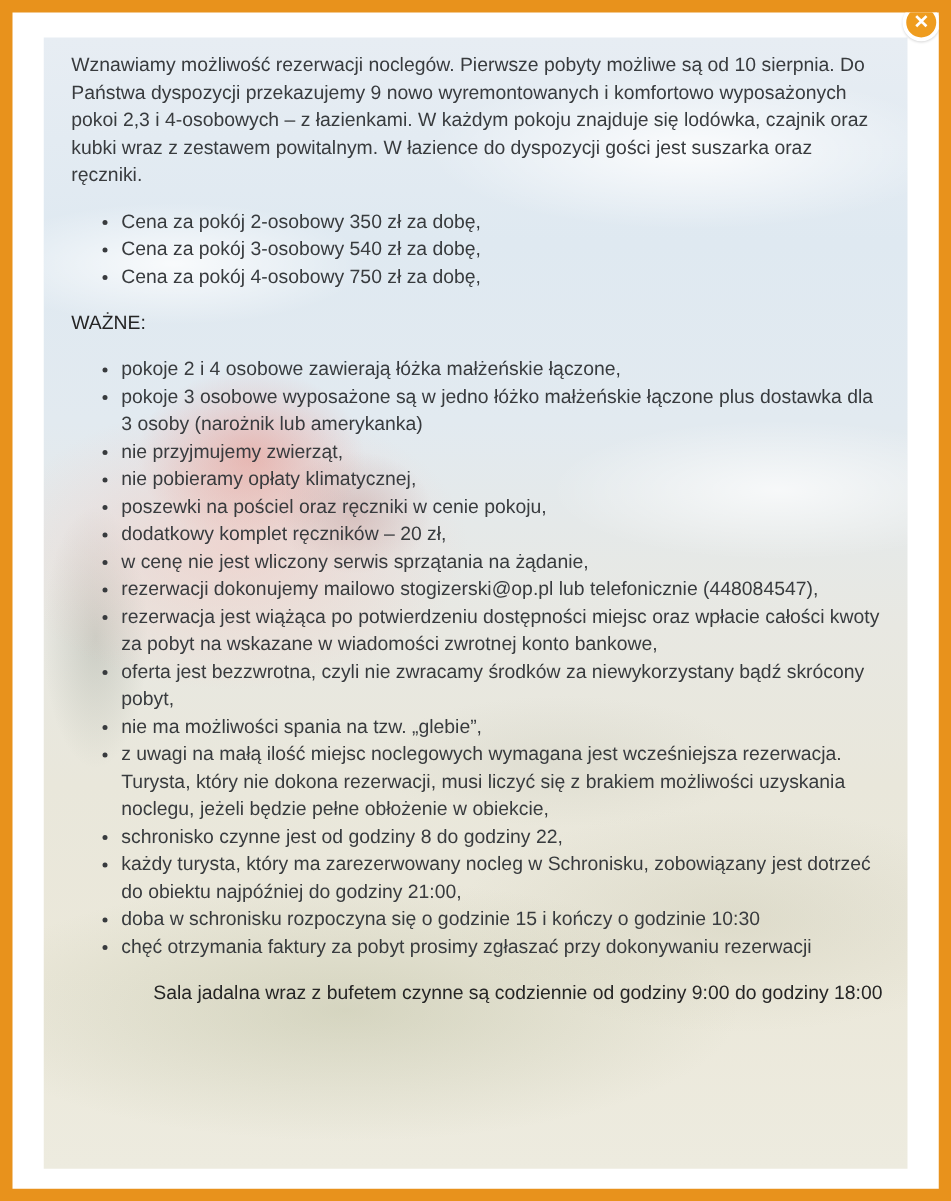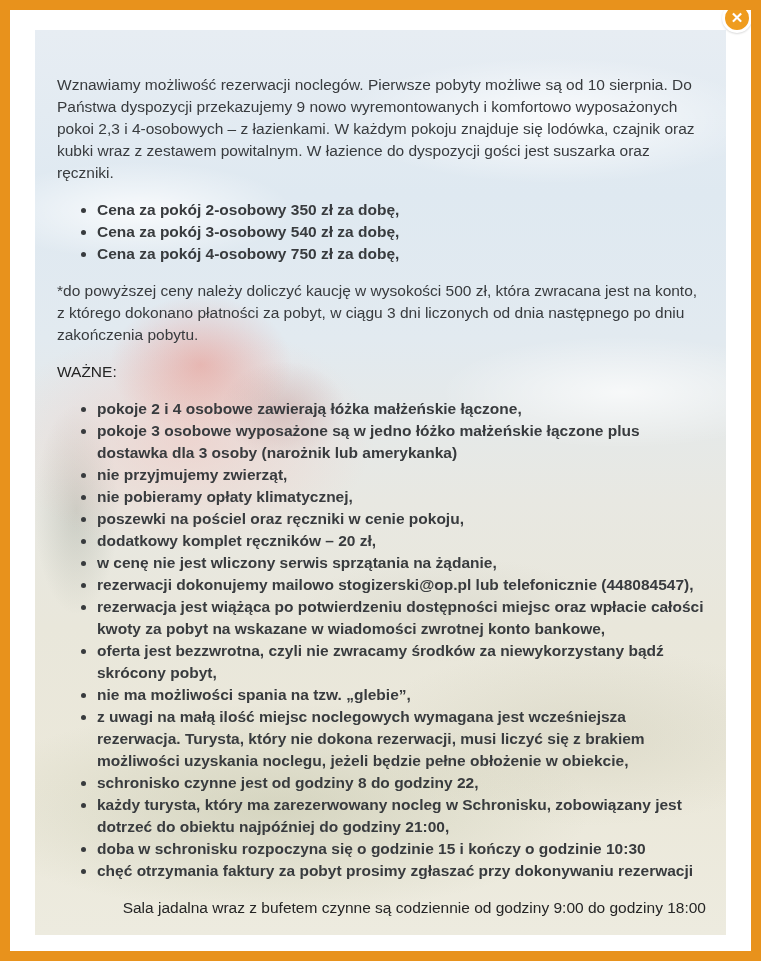--- a/index.html
+++ b/index.html
@@ -42,41 +42,41 @@
     transform: translateY(-1px);
   }
   
   .panel {
     position: absolute;
     left: 25px;
     top: 20px;
     width: 691px;
     height: 905px;
     box-sizing: border-box;
-    padding: 44px 20px 30px 22px;
+    padding: 12px 20px 30px 22px;
     color: #383b3e;
     font-size: 15.5px;
     line-height: 22px;
     overflow: hidden;
     background:
       radial-gradient(ellipse 130px 100px at 24% 37%, rgba(231,130,118,0.45), rgba(231,130,118,0) 70%),
       radial-gradient(ellipse 90px 70px at 36% 42%, rgba(150,80,75,0.22), rgba(150,80,75,0) 70%),
       radial-gradient(ellipse 260px 160px at 22% 45%, rgba(243,196,188,0.55), rgba(243,196,188,0) 72%),
       radial-gradient(ellipse 60px 150px at 6% 53%, rgba(100,110,95,0.22), rgba(100,110,95,0) 70%),
       radial-gradient(ellipse 300px 90px at 75% 10%, rgba(255,255,255,0.85), rgba(255,255,255,0) 70%),
       radial-gradient(ellipse 220px 70px at 15% 20%, rgba(255,255,255,0.80), rgba(255,255,255,0) 70%),
       radial-gradient(ellipse 260px 80px at 85% 40%, rgba(255,255,255,0.70), rgba(255,255,255,0) 70%),
       radial-gradient(ellipse 420px 140px at 35% 86%, rgba(156,162,122,0.28), rgba(156,162,122,0) 75%),
       radial-gradient(ellipse 300px 120px at 80% 78%, rgba(170,170,140,0.20), rgba(170,170,140,0) 75%),
       radial-gradient(ellipse 200px 70px at 60% 64%, rgba(200,200,185,0.30), rgba(200,200,185,0) 75%),
       linear-gradient(180deg, #e7edf3 0%, #dfe9f1 18%, #e2eaf0 34%, #e8e8e2 52%, #e9e7db 66%, #ebe8da 82%, #edebdf 100%);
   }
   .panel p { margin: 0 0 15px 0; }
   .panel ul { margin: 0 0 15px 0; padding: 0 0 0 40px; }
-  .panel li { margin: 0; padding: 0; font-weight: bold; }
+  .panel li { margin: 0; padding: 0; }
   .bold { font-weight: normal; color: #252525; }
   .footer-note { margin-bottom: 0; text-align: right; }
 </style>
 </head>
 <body>
 
 <div class="viewport">
 
   <button class="close-btn" aria-label="Close">
     <span>✕</span>
@@ -85,21 +85,20 @@
   <div class="panel">
 
     <p>Wznawiamy możliwość rezerwacji noclegów. Pierwsze pobyty możliwe są od 10 sierpnia. Do Państwa dyspozycji przekazujemy 9 nowo wyremontowanych i komfortowo wyposażonych pokoi 2,3 i 4-osobowych – z łazienkami. W każdym pokoju znajduje się lodówka, czajnik oraz kubki wraz z zestawem powitalnym. W łazience do dyspozycji gości jest suszarka oraz ręczniki.</p>
 
     <ul>
       <li>Cena za pokój 2-osobowy 350 zł za dobę,</li>
       <li>Cena za pokój 3-osobowy 540 zł za dobę,</li>
       <li>Cena za pokój 4-osobowy 750 zł za dobę,</li>
     </ul>
 
-    <p>*do powyższej ceny należy doliczyć kaucję w wysokości 500 zł, która zwracana jest na konto, z którego dokonano płatności za pobyt, w ciągu 3 dni liczonych od dnia następnego po dniu zakończenia pobytu.</p>
 
     <p class="bold">WAŻNE:</p>
 
     <ul>
       <li>pokoje 2 i 4 osobowe zawierają łóżka małżeńskie łączone,</li>
       <li>pokoje 3 osobowe wyposażone są w jedno łóżko małżeńskie łączone plus dostawka dla 3 osoby (narożnik lub amerykanka)</li>
       <li>nie przyjmujemy zwierząt,</li>
       <li>nie pobieramy opłaty klimatycznej,</li>
       <li>poszewki na pościel oraz ręczniki w cenie pokoju,</li>
       <li>dodatkowy komplet ręczników – 20 zł,</li>

